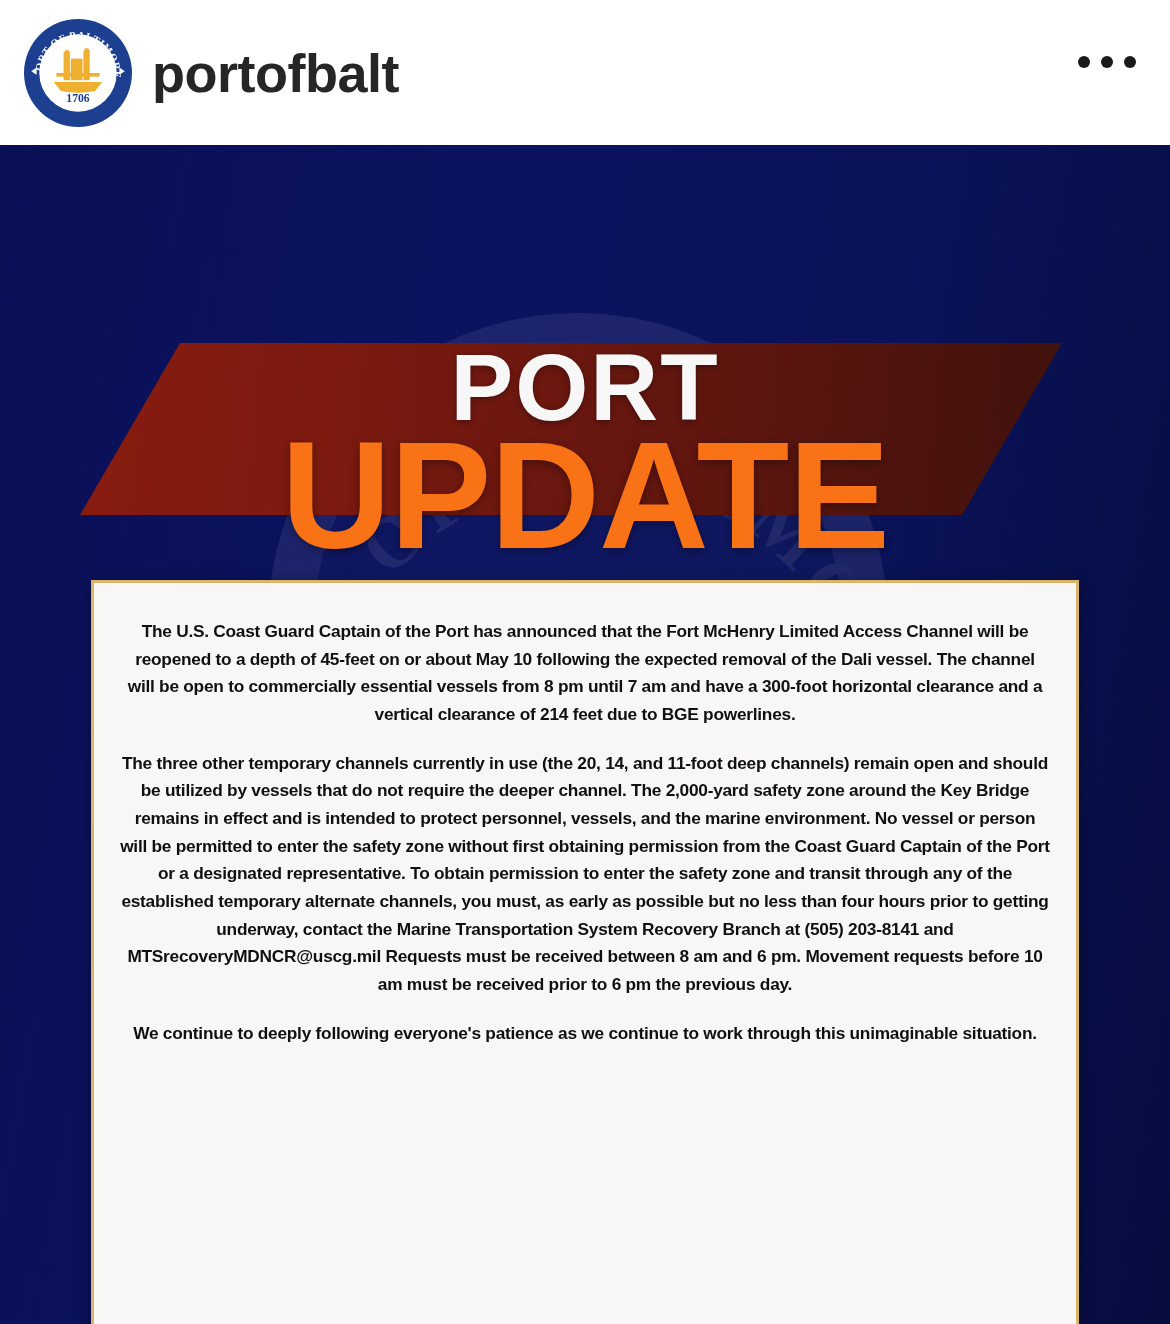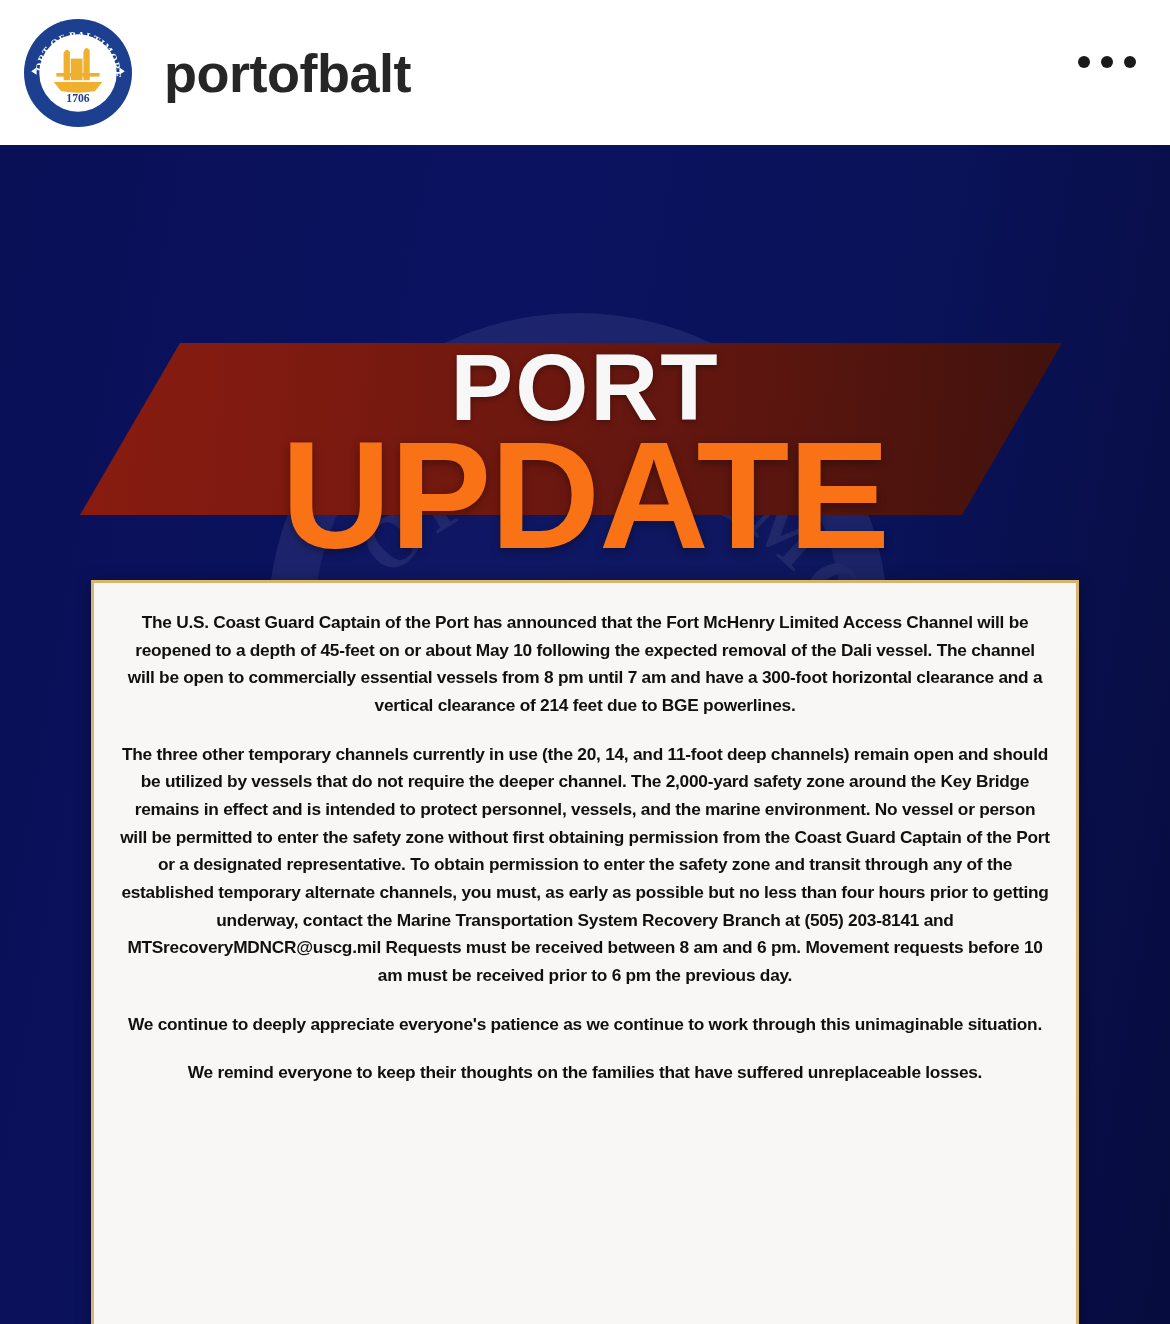--- a/index.html
+++ b/index.html
@@ -30,21 +30,21 @@
   .seal {
     width: 108px;
     height: 108px;
     border-radius: 50%;
     background: #1d3f8f;
     position: relative;
     overflow: hidden;
     display: block;
   }
   .username {
-    margin-left: 32px;
+    margin-left: 20px;
     font-size: 54px;
     font-weight: 700;
     letter-spacing: -0.5px;
     color: #262626;
     line-height: 1;
   }
   .more-menu {
     position: absolute;
     right: 34px;
     top: 56px;
@@ -160,21 +160,21 @@
     box-shadow: 0 2px 14px rgba(0,0,0,0.35);
     padding: 22px 26px 0 26px;
   }
   .card p {
     color: #101010;
     font-size: 17.3px;
     font-weight: 700;
     line-height: 1.60;
     text-align: center;
     letter-spacing: -0.25px;
-    margin: 4px 0 21px 0;
+    margin: 13px 0 21px 0;
     font-stretch: condensed;
   }
 </style>
 </head>
 <body>
 
 <div class="ig-header">
 
   <div class="avatar-wrap">
     <svg class="seal" viewBox="0 0 120 120">
@@ -231,18 +231,17 @@
   <div class="red-band"></div>
 
   <div class="title-block">
     <div class="title-port">PORT</div>
     <div class="title-update">UPDATE</div>
   </div>
 
   <div class="card">
     <p>The U.S. Coast Guard Captain of the Port has announced that the Fort McHenry Limited Access Channel will be reopened to a depth of 45-feet on or about May 10 following the expected removal of the Dali vessel.  The channel will be open to commercially essential vessels from 8 pm until 7 am and have a 300-foot horizontal clearance and a vertical clearance of 214 feet due to BGE powerlines.</p>
     <p>The three other temporary channels currently in use (the 20, 14, and 11-foot deep channels) remain open and should be utilized by vessels that do not require the deeper channel.  The 2,000-yard safety zone around the Key Bridge remains in effect and is intended to protect personnel, vessels, and the marine environment.  No vessel or person will be permitted to enter the safety zone without first obtaining permission from the Coast Guard Captain of the Port or a designated representative.  To obtain permission to enter the safety zone and transit through any of the established temporary alternate channels, you must, as early as possible but no less than four hours prior to getting underway, contact the Marine Transportation System Recovery Branch at (505) 203-8141 and MTSrecoveryMDNCR@uscg.mil   Requests must be received between 8 am and 6 pm.  Movement requests before 10 am must be received prior to 6 pm the previous day.</p>
-    <p>We continue to deeply appreciate everyone's patience as we continue to work through this unimaginable situation.</p>
-    <p>We remind everyone to keep their thoughts on the families that have suffered unreplaceable losses.</p>
+    <p>We continue to deeply following everyone's patience as we continue to work through this unimaginable situation.</p>
 
   </div>
 
 </div>
 
 </body></html>

